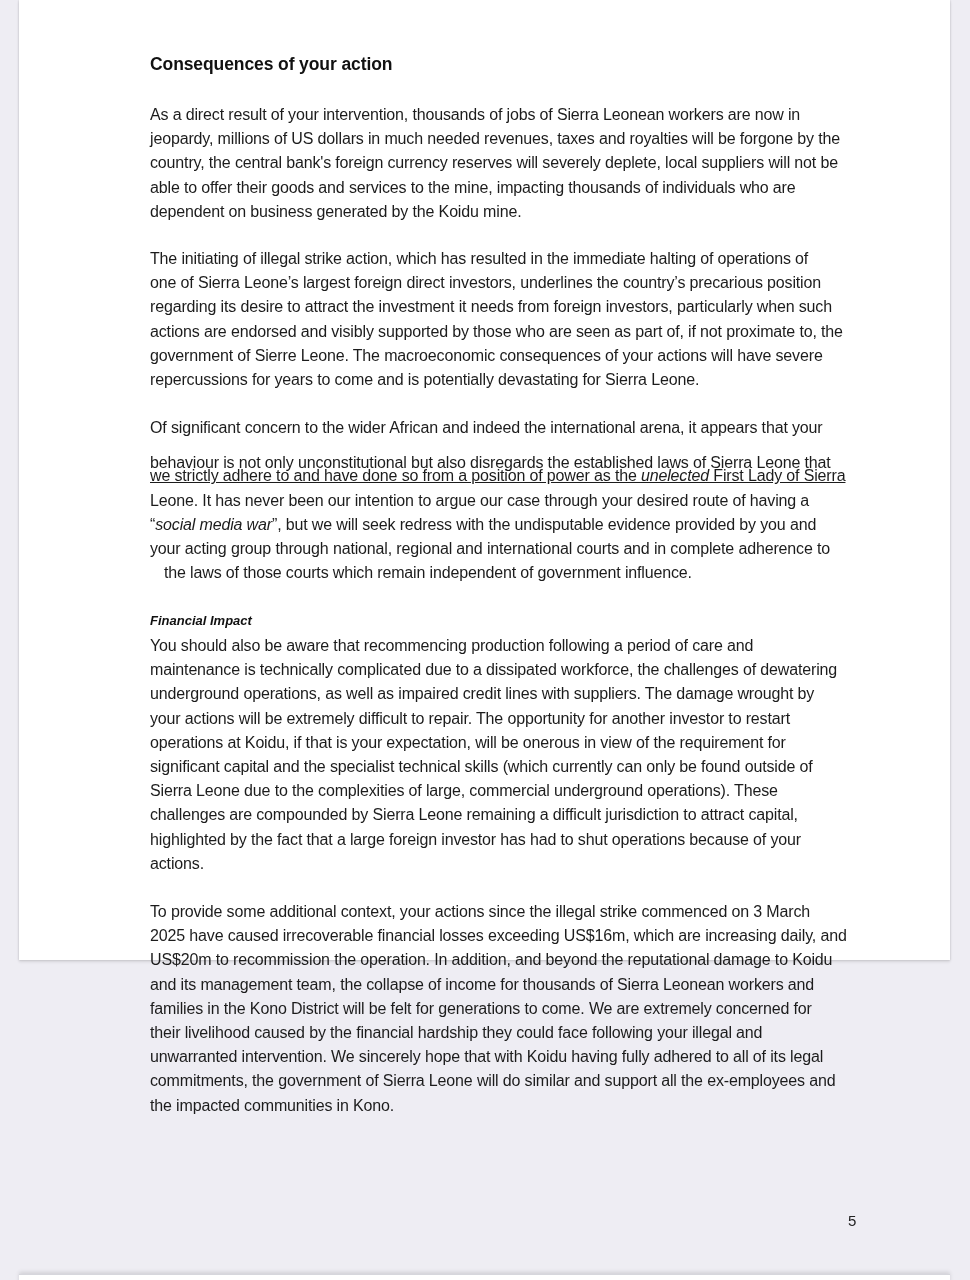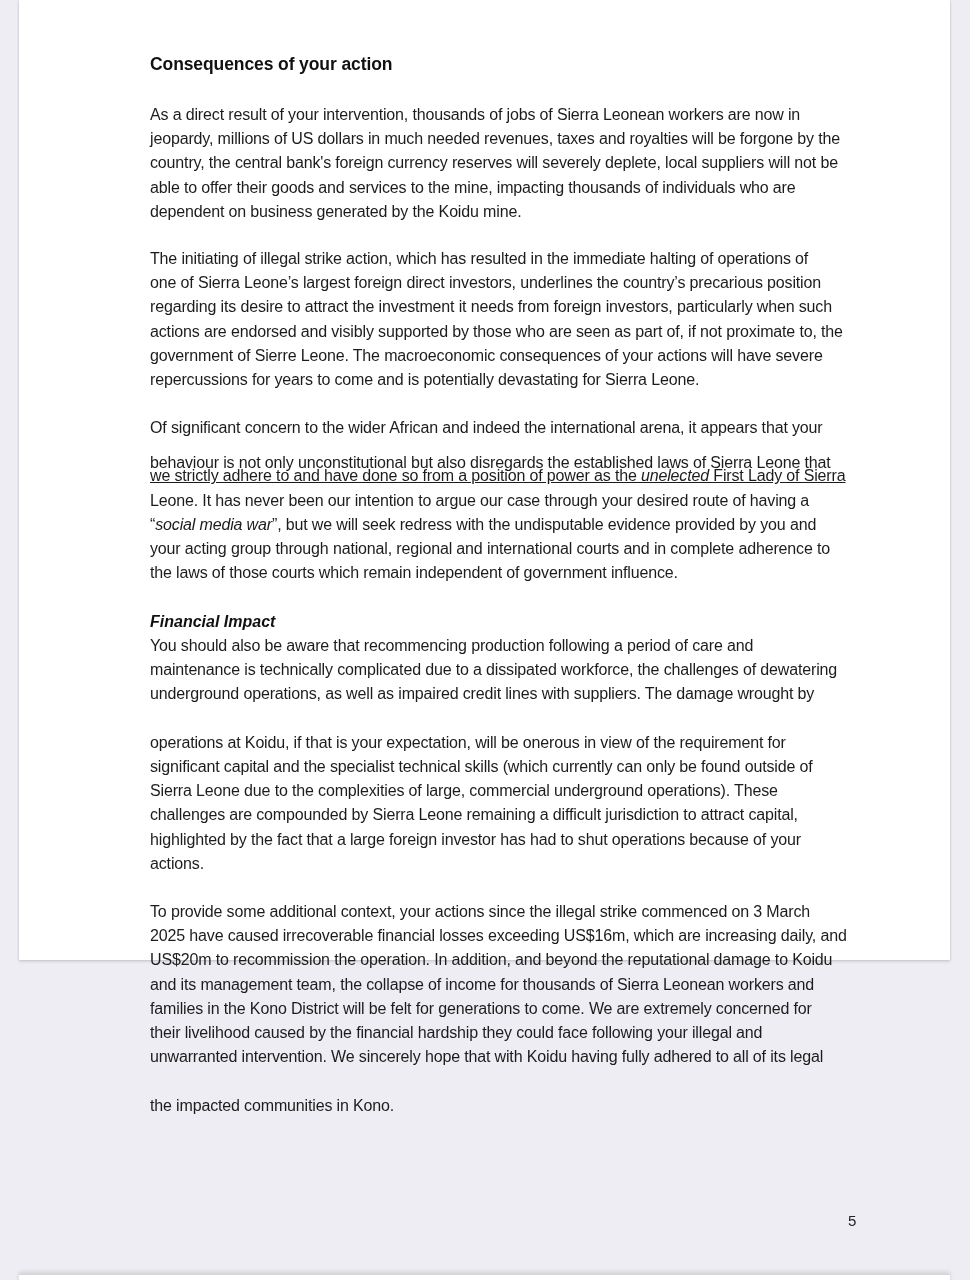--- a/index.html
+++ b/index.html
@@ -25,21 +25,21 @@
     font-size: 17.5px; font-weight: bold; color: #111;
     letter-spacing: -0.1px;
   }
   .line {
     position: absolute; left: 131px;
     font-size: 16px; color: #1c1c1c; white-space: nowrap;
     letter-spacing: -0.15px; line-height: 18px;
   }
   .sub {
     position: absolute; left: 131px; top: 613px;
-    font-size: 16px; font-weight: bold; font-style: italic; color: #111; text-align: center;
+    font-size: 13px; font-weight: bold; font-style: italic; color: #111; text-align: center;
   }
   .page-num {
     position: absolute; left: 829px; top: 1212px;
     font-size: 15px; color: #222;
   }
   em { font-style: italic; }
 </style>
 </head>
 <body>
 
@@ -61,32 +61,34 @@
     <div class="line" style="top: 298.4px;">regarding its desire to attract the investment it needs from foreign investors, particularly when such</div>
     <div class="line" style="top: 322.6px;">actions are endorsed and visibly supported by those who are seen as part of, if not proximate to, the</div>
     <div class="line" style="top: 346.8px;">government of Sierre Leone.  The macroeconomic consequences of your actions will have severe</div>
     <div class="line" style="top: 371px;">repercussions for years to come and is potentially devastating for Sierra Leone.</div>
     <div class="line" style="top: 419px;">Of significant concern to the wider African and indeed the international arena, it appears that your</div>
     <div class="line" style="top: 454px;">behaviour is not only unconstitutional but also disregards the established laws of Sierra Leone that</div>
     <div class="line" style="top: 467.4px; text-decoration: underline;">we strictly adhere to and have done so from a position of power as the <em>unelected</em> First Lady of Sierra</div>
     <div class="line" style="top: 491.6px;">Leone.  It has never been our intention to argue our case through your desired route of having a</div>
     <div class="line" style="top: 515.8px;">“<em>social media war</em>”, but we will seek redress with the undisputable evidence provided by you and</div>
     <div class="line" style="top: 540px;">your acting group through national, regional and international courts and in complete adherence to</div>
-    <div class="line" style="top: 564.2px;">the laws of those courts which remain independent of government influence.</div>
+    <div class="line" style="top: 564.2px; margin-left: 14px;">the laws of those courts which remain independent of government influence.</div>
     <div class="line" style="top: 637px;">You should also be aware that recommencing production following a period of care and</div>
     <div class="line" style="top: 661.2px;">maintenance is technically complicated due to a dissipated workforce, the challenges of dewatering</div>
     <div class="line" style="top: 685.4px;">underground operations, as well as impaired credit lines with suppliers.  The damage wrought by</div>
+    <div class="line" style="top: 709.6px;">your actions will be extremely difficult to repair.  The opportunity for another investor to restart</div>
     <div class="line" style="top: 733.8px;">operations at Koidu, if that is your expectation, will be onerous in view of the requirement for</div>
     <div class="line" style="top: 758px;">significant capital and the specialist technical skills (which currently can only be found outside of</div>
     <div class="line" style="top: 782.2px;">Sierra Leone due to the complexities of large, commercial underground operations).  These</div>
     <div class="line" style="top: 806.4px;">challenges are compounded by Sierra Leone remaining a difficult jurisdiction to attract capital,</div>
     <div class="line" style="top: 830.6px;">highlighted by the fact that a large foreign investor has had to shut operations because of your</div>
     <div class="line" style="top: 854.8px;">actions.</div>
     <div class="line" style="top: 903px;">To provide some additional context, your actions since the illegal strike commenced on 3 March</div>
     <div class="line" style="top: 927.2px;">2025 have caused irrecoverable financial losses exceeding US$16m, which are increasing daily, and</div>
     <div class="line" style="top: 951.4px;">US$20m to recommission the operation.  In addition, and beyond the reputational damage to Koidu</div>
     <div class="line" style="top: 975.6px;">and its management team, the collapse of income for thousands of Sierra Leonean workers and</div>
     <div class="line" style="top: 999.8px;">families in the Kono District will be felt for generations to come.  We are extremely concerned for</div>
     <div class="line" style="top: 1024px;">their livelihood caused by the financial hardship they could face following your illegal and</div>
     <div class="line" style="top: 1048.2px;">unwarranted intervention.  We sincerely hope that with Koidu having fully adhered to all of its legal</div>
+    <div class="line" style="top: 1072.4px;">commitments, the government of Sierra Leone will do similar and support all the ex-employees and</div>
     <div class="line" style="top: 1096.6px;">the impacted communities in Kono.</div>
   </div>
 <div class="next-page"></div>
 
 </body></html>

